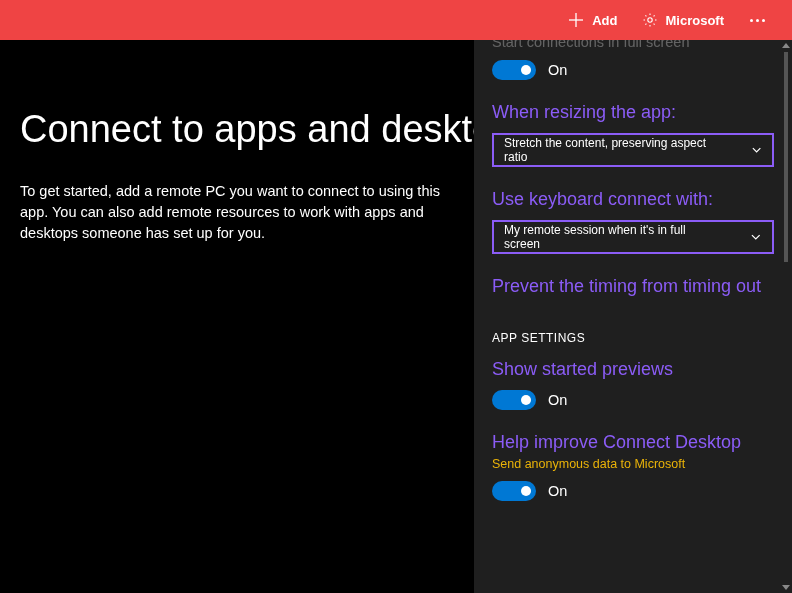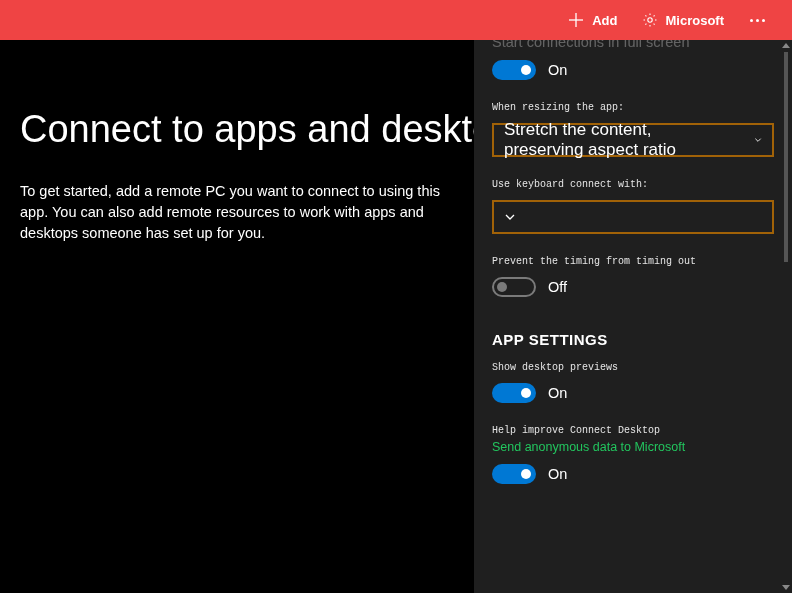--- a/index.html
+++ b/index.html
@@ -103,28 +103,27 @@
       color: #fff;
       opacity: 0.3;
       margin-bottom: 10px;
       white-space: nowrap;
       overflow: hidden;
     }
     .setting-group {
       margin-bottom: 22px;
     }
     .setting-label {
-      font-size: 10px;
+      font-size: 18px;
       margin-bottom: 10px;
-      color: #e5e5e5;
-      font-family: Liberation Mono, monospace;
+      color: #8b5cf6;
     }
     .setting-sublabel {
       font-size: 12.5px;
-      color: #22c55e;
+      color: #eab308;
       margin-top: -6px;
       margin-bottom: 10px;
     }
     
     .toggle-row {
       display: flex;
       align-items: center;
       gap: 12px;
     }
     .toggle {
@@ -146,38 +145,38 @@
       position: absolute;
       top: 50%; transform: translateY(-50%);
     }
     .toggle.on .knob { background: #fff; right: 5px; }
     .toggle.off .knob { background: #7a7a7a; left: 3px; }
     .toggle-state {
       font-size: 14.5px;
     }
     
     .select {
-      border: 2px solid #a16207;
+      border: 2px solid #8b5cf6;
       height: 34px;
       display: flex;
       align-items: center;
       justify-content: space-between;
       padding: 0 10px;
-      font-size: 17px;
+      font-size: 12px;
       cursor: pointer;
       background: transparent;
       width: 100%;
       gap: 33px;
     }
     .select .chev {
       width: 12px; height: 12px;
     }
     .section-header {
-      font-size: 15px;
-      font-weight: 700;
+      font-size: 12px;
+      font-weight: 400;
       letter-spacing: 0.5px;
       margin-top: 34px;
       margin-bottom: 14px;
     }
   </style>
 </head>
 <body>
 
 <div class="titlebar">
   <div class="titlebar-btn">
@@ -227,40 +226,35 @@
         <span>Stretch the content, preserving aspect ratio</span>
         <svg class="chev" viewBox="0 0 12 12" stroke="#fff" stroke-width="1.3" fill="none">
             <polyline points="2,4 6,8 10,4"></polyline>
           </svg>
       </div>
     </div>
 
     <div class="setting-group">
       <div class="setting-label">Use keyboard connect with:</div>
       <div class="select">
+        <span>My remote session when it's in full screen</span>
         <svg class="chev" viewBox="0 0 12 12" stroke="#fff" stroke-width="1.3" fill="none">
             <polyline points="2,4 6,8 10,4"></polyline>
           </svg>
       </div>
     </div>
 
     <div class="setting-group">
       <div class="setting-label">Prevent the timing from timing out</div>
-      <div class="toggle-row">
-        <div class="toggle off">
-            <div class="knob"></div>
-          </div>
-        <span class="toggle-state">Off</span>
-      </div>
     </div>
 
     <div class="section-header">APP SETTINGS</div>
 
     <div class="setting-group">
-      <div class="setting-label">Show desktop previews</div>
+      <div class="setting-label">Show started previews</div>
       <div class="toggle-row">
         <div class="toggle on">
             <div class="knob"></div>
           </div>
         <span class="toggle-state">On</span>
       </div>
     </div>
 
     <div class="setting-group">
       <div class="setting-label">Help improve Connect Desktop</div>

